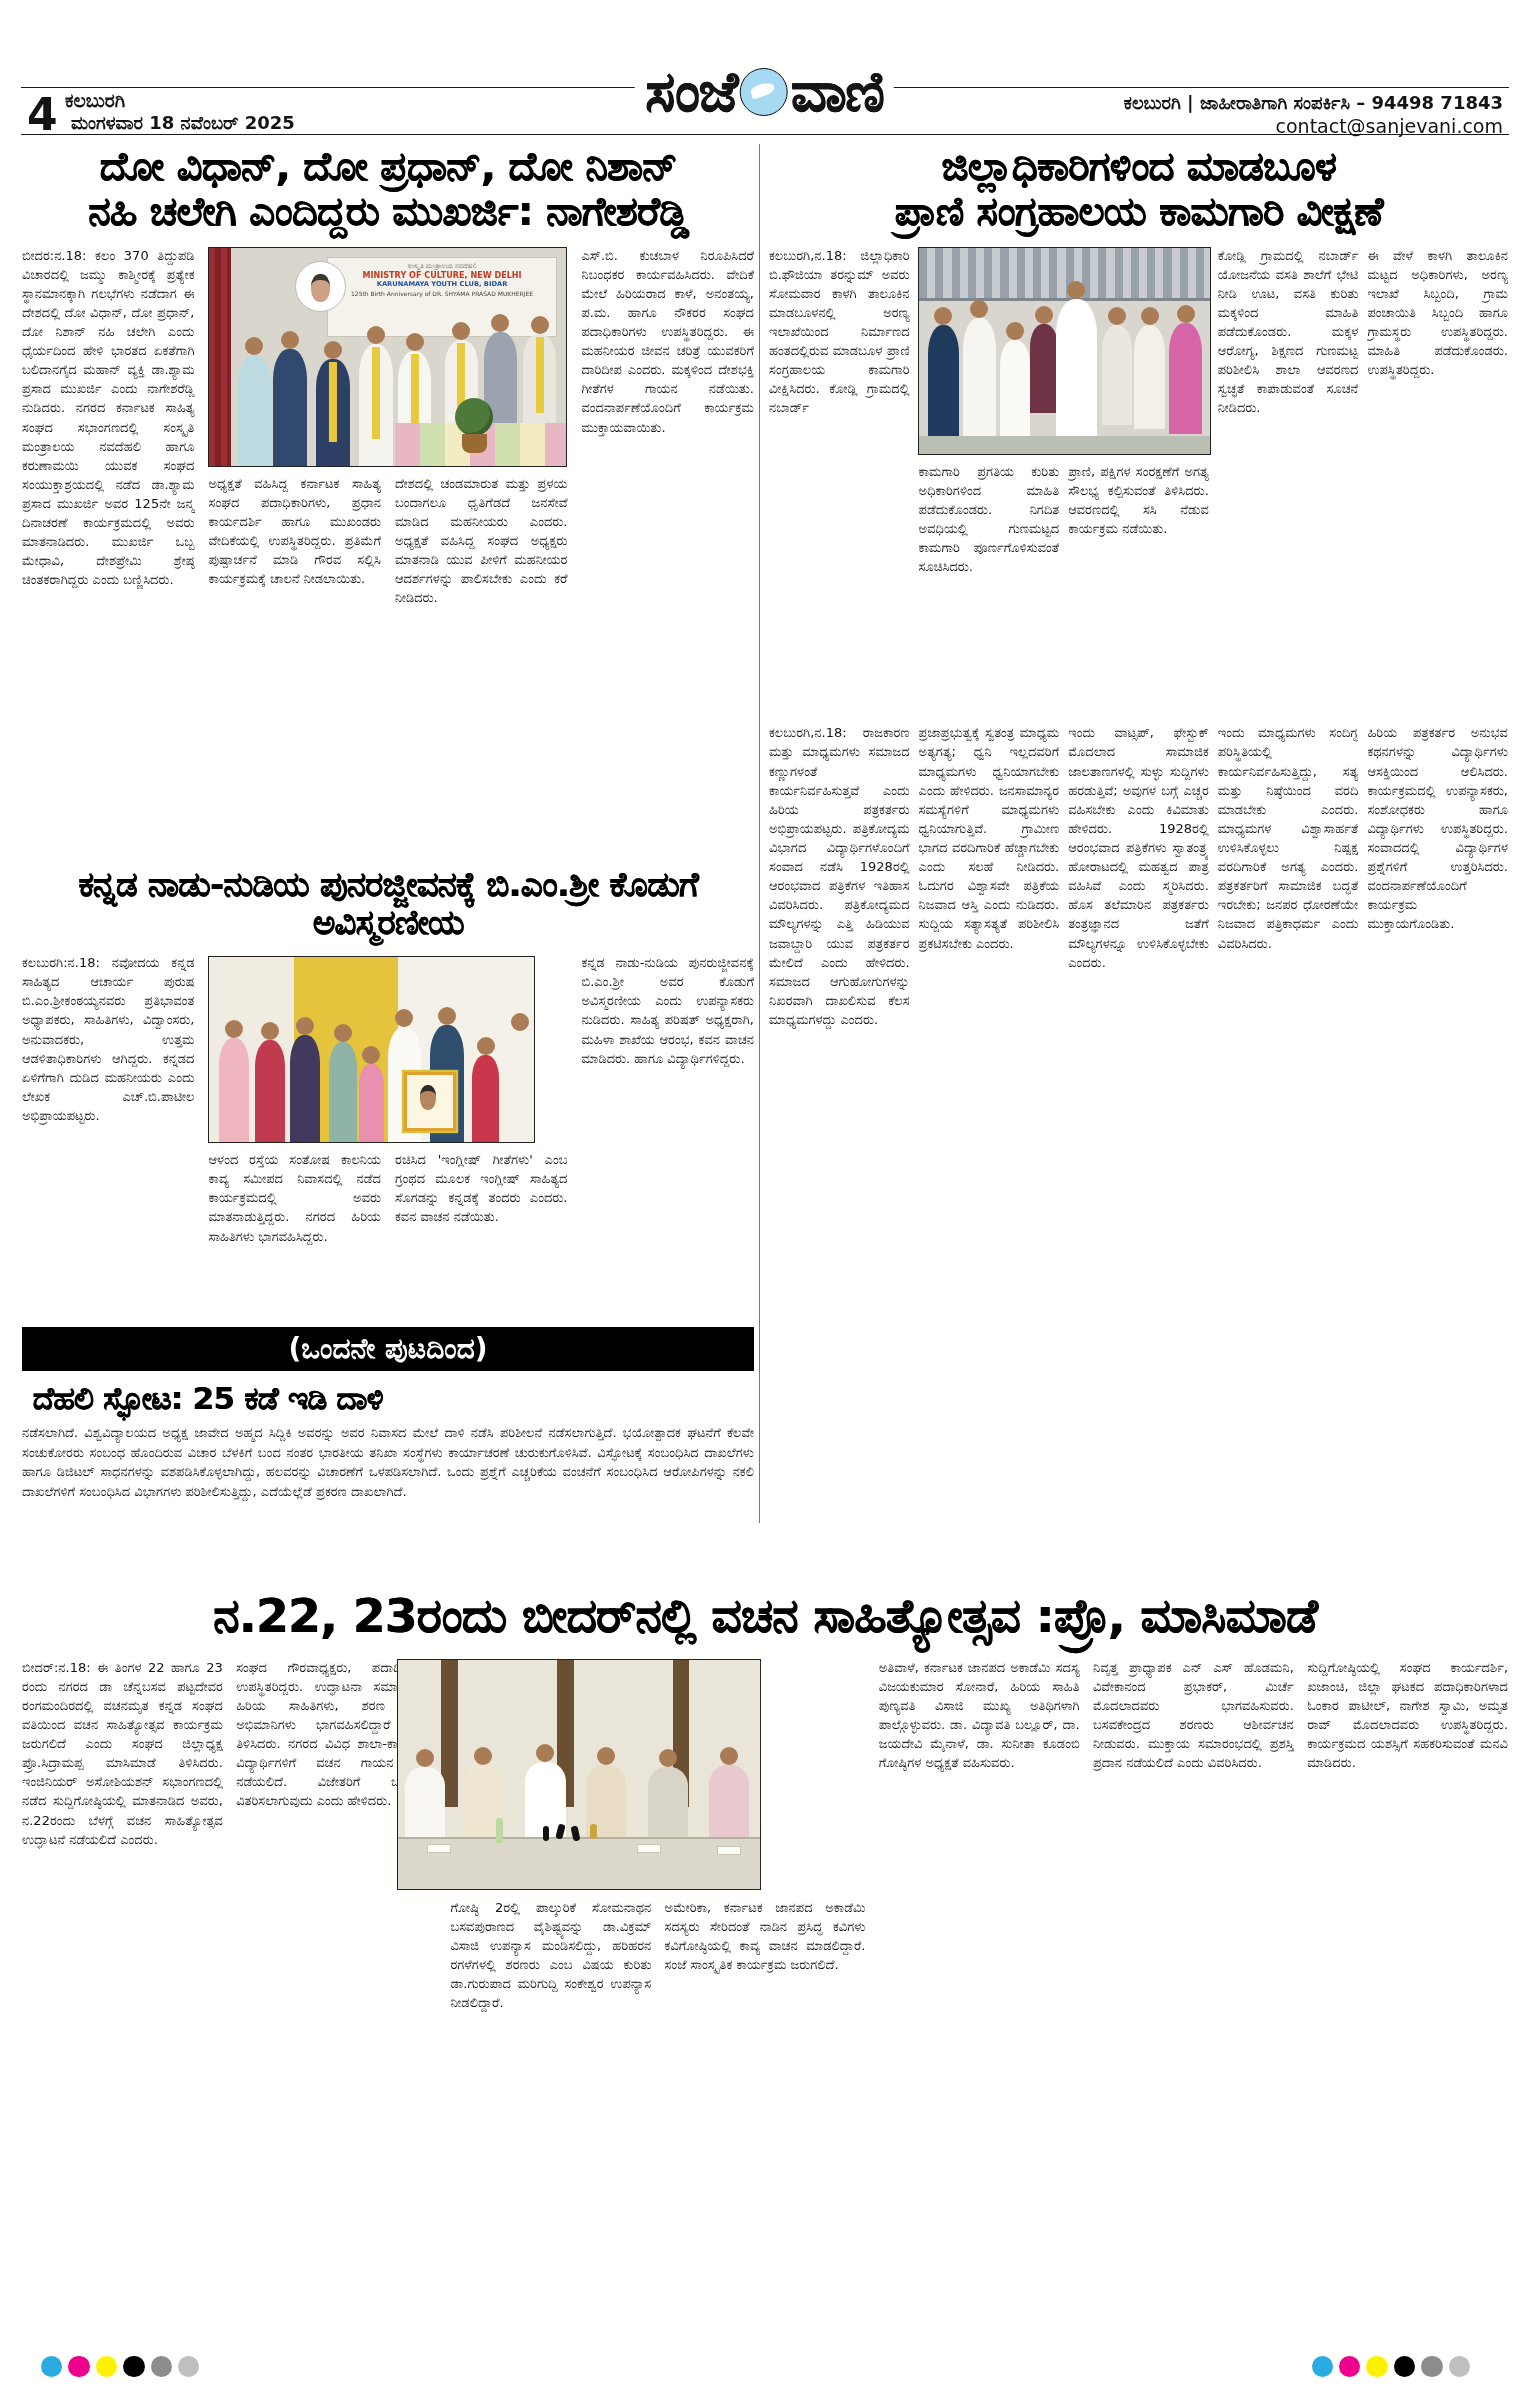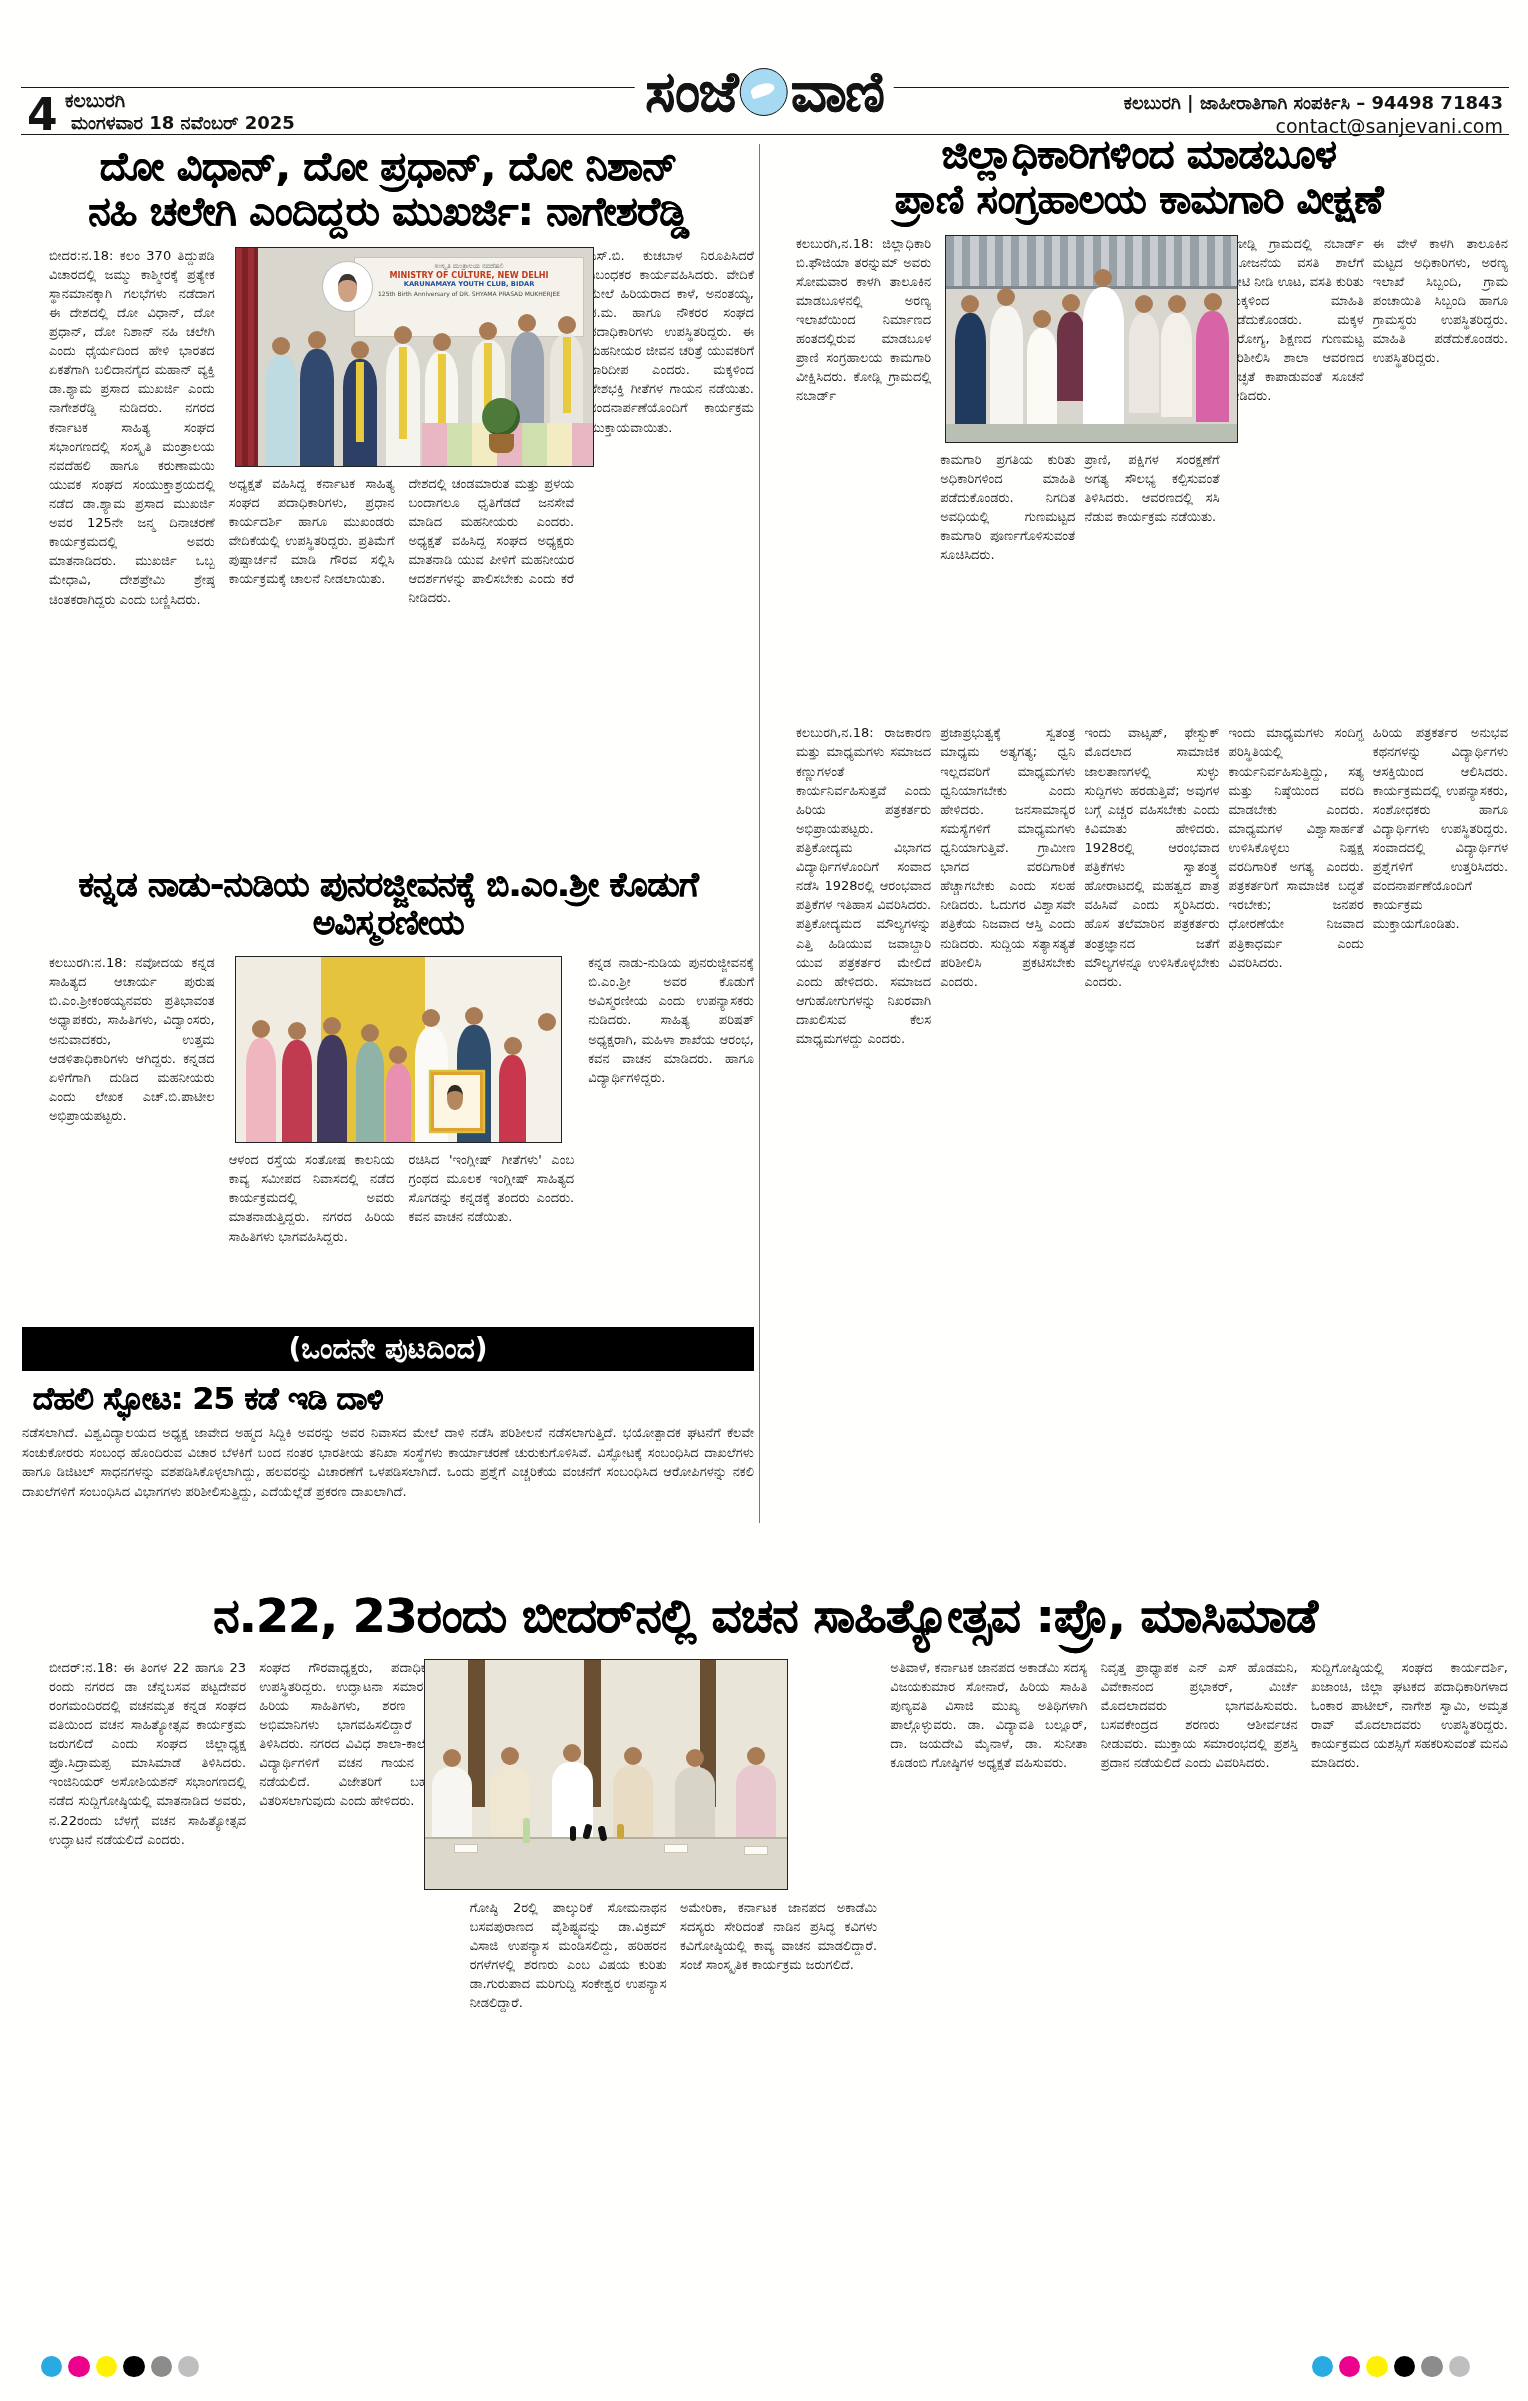--- a/index.html
+++ b/index.html
@@ -24,21 +24,21 @@
   .contact .c2{font-size:19px;font-weight:400;font-family:"DejaVu Sans",sans-serif;}
   
   .article{position:absolute;}
   .hl{font-weight:700;text-align:center;line-height:1.12;letter-spacing:-0.7px;
       text-shadow:0.7px 0 0 #000;color:#000;}
   .hl-54{font-size:40px;}
   .hl-50{font-size:37px;}
   .hl-46{font-size:34px;}
   .hl-42{font-size:31px;text-align:left;}
   .hl-64{font-size:47px;}
-  .body{position:relative;display:flex;overflow:hidden;margin-left:27px;}
+  .body{position:relative;display:flex;overflow:hidden;}
   .col{flex:1;font-size:13px;line-height:1.47;text-align:justify;overflow:hidden;}
   .gap19{gap:14px;} .gap12{gap:9px;} .gap18{gap:13.3px;}
   .pt308{padding-top:228px;} .pt292{padding-top:216px;} .pt266{padding-top:197px;} .pt324{padding-top:240px;}
   .vdiv{position:absolute;left:759px;top:144px;width:0.7px;height:1379px;background:#777;}
   .pg1-banner{position:absolute;left:22px;top:1327px;width:732px;height:44px;background:#000;
               color:#fff;display:flex;align-items:center;justify-content:center;
               font-size:28px;font-weight:700;}
   .fullpara{font-size:13px;line-height:1.5;text-align:justify;overflow:hidden;}
   
   .photo{position:absolute;border:0.7px solid #222;overflow:hidden;background:#d8d6cd;}
@@ -141,21 +141,21 @@
         <div class="ph-person scarf" style="left:66%;bottom:14%;width:33px;height:96px;background:#f2f1ea;"></div>
         <div class="ph-person" style="left:77%;bottom:14%;width:33px;height:104px;background:#9aa3ae;"></div>
         <div class="ph-person scarf" style="left:88%;bottom:14%;width:33px;height:102px;background:#e8e6df;"></div>
         <div class="ph1-table"></div>
         <div class="ph1-plant"></div>
         <div class="ph1-pot"></div>
       </div>
     </div>
   </div>
 
-  <div class="article" style="left:769px;top:132px;width:739px;">
+  <div class="article" style="left:769px;top:144px;width:739px;">
     <div class="hl hl-54">
       <div>ಜಿಲ್ಲಾಧಿಕಾರಿಗಳಿಂದ ಮಾಡಬೂಳ</div>
       <div>ಪ್ರಾಣಿ ಸಂಗ್ರಹಾಲಯ ಕಾಮಗಾರಿ ವೀಕ್ಷಣೆ</div>
     </div>
     <div class="body gap12" style="margin-top:12px;height:451px;">
       <div class="col">ಕಲಬುರಗಿ,ನ.18: ಜಿಲ್ಲಾಧಿಕಾರಿ ಬಿ.ಫೌಜಿಯಾ ತರನ್ನುಮ್ ಅವರು ಸೋಮವಾರ ಕಾಳಗಿ ತಾಲೂಕಿನ ಮಾಡಬೂಳನಲ್ಲಿ ಅರಣ್ಯ ಇಲಾಖೆಯಿಂದ ನಿರ್ಮಾಣದ ಹಂತದಲ್ಲಿರುವ ಮಾಡಬೂಳ ಪ್ರಾಣಿ ಸಂಗ್ರಹಾಲಯ ಕಾಮಗಾರಿ ವೀಕ್ಷಿಸಿದರು. ಕೋಡ್ಲಿ ಗ್ರಾಮದಲ್ಲಿ ನಬಾರ್ಡ್</div>
       <div class="col pt292">ಕಾಮಗಾರಿ ಪ್ರಗತಿಯ ಕುರಿತು ಅಧಿಕಾರಿಗಳಿಂದ ಮಾಹಿತಿ ಪಡೆದುಕೊಂಡರು. ನಿಗದಿತ ಅವಧಿಯಲ್ಲಿ ಗುಣಮಟ್ಟದ ಕಾಮಗಾರಿ ಪೂರ್ಣಗೊಳಿಸುವಂತೆ ಸೂಚಿಸಿದರು.</div>
       <div class="col pt292">ಪ್ರಾಣಿ, ಪಕ್ಷಿಗಳ ಸಂರಕ್ಷಣೆಗೆ ಅಗತ್ಯ ಸೌಲಭ್ಯ ಕಲ್ಪಿಸುವಂತೆ ತಿಳಿಸಿದರು. ಆವರಣದಲ್ಲಿ ಸಸಿ ನೆಡುವ ಕಾರ್ಯಕ್ರಮ ನಡೆಯಿತು.</div>
       <div class="col">ಕೋಡ್ಲಿ ಗ್ರಾಮದಲ್ಲಿ ನಬಾರ್ಡ್ ಯೋಜನೆಯ ವಸತಿ ಶಾಲೆಗೆ ಭೇಟಿ ನೀಡಿ ಊಟ, ವಸತಿ ಕುರಿತು ಮಕ್ಕಳಿಂದ ಮಾಹಿತಿ ಪಡೆದುಕೊಂಡರು. ಮಕ್ಕಳ ಆರೋಗ್ಯ, ಶಿಕ್ಷಣದ ಗುಣಮಟ್ಟ ಪರಿಶೀಲಿಸಿ ಶಾಲಾ ಆವರಣದ ಸ್ವಚ್ಛತೆ ಕಾಪಾಡುವಂತೆ ಸೂಚನೆ ನೀಡಿದರು.</div>
       <div class="col">ಈ ವೇಳೆ ಕಾಳಗಿ ತಾಲೂಕಿನ ಮಟ್ಟದ ಅಧಿಕಾರಿಗಳು, ಅರಣ್ಯ ಇಲಾಖೆ ಸಿಬ್ಬಂದಿ, ಗ್ರಾಮ ಪಂಚಾಯಿತಿ ಸಿಬ್ಬಂದಿ ಹಾಗೂ ಗ್ರಾಮಸ್ಥರು ಉಪಸ್ಥಿತರಿದ್ದರು. ಮಾಹಿತಿ ಪಡೆದುಕೊಂಡರು. ಉಪಸ್ಥಿತರಿದ್ದರು.</div>

